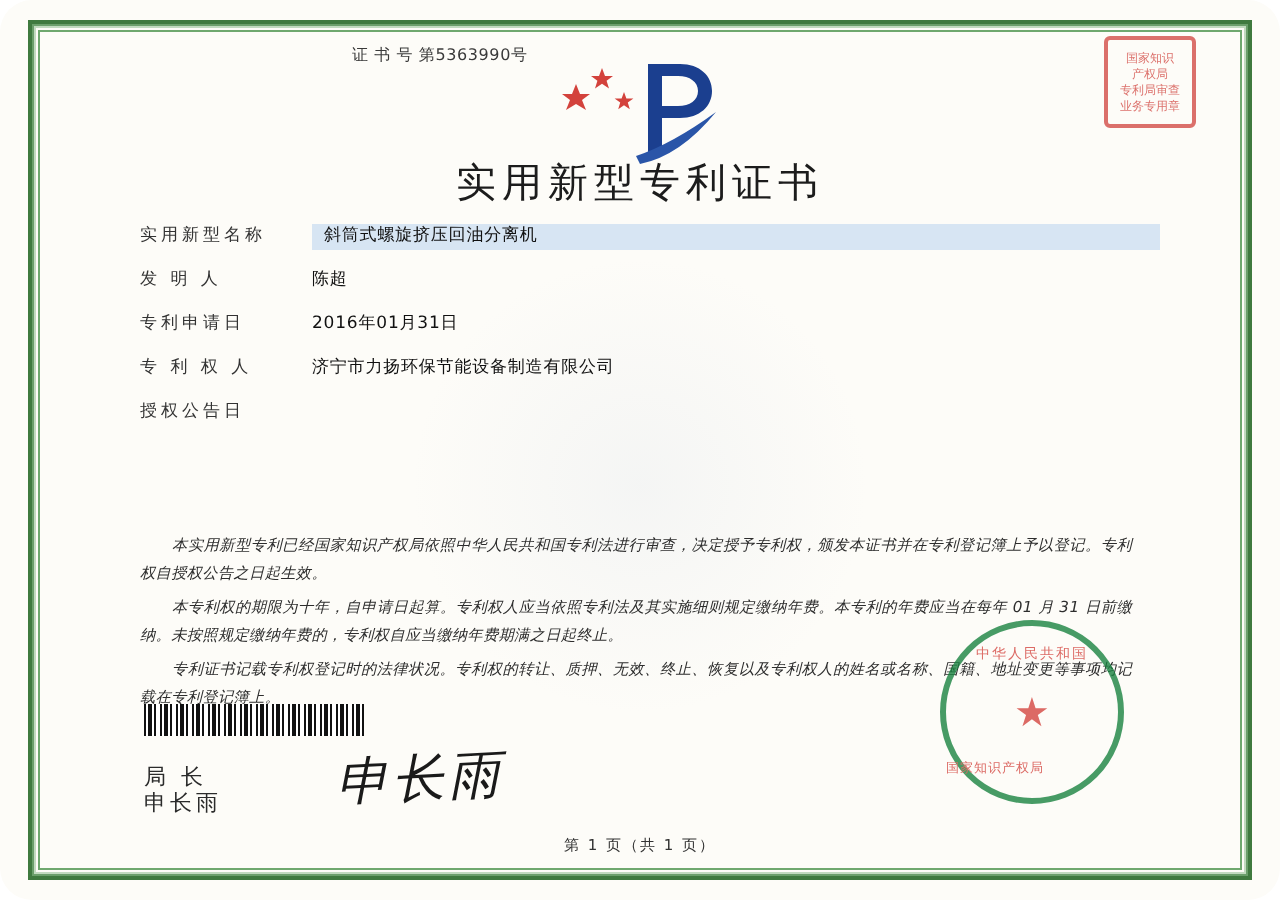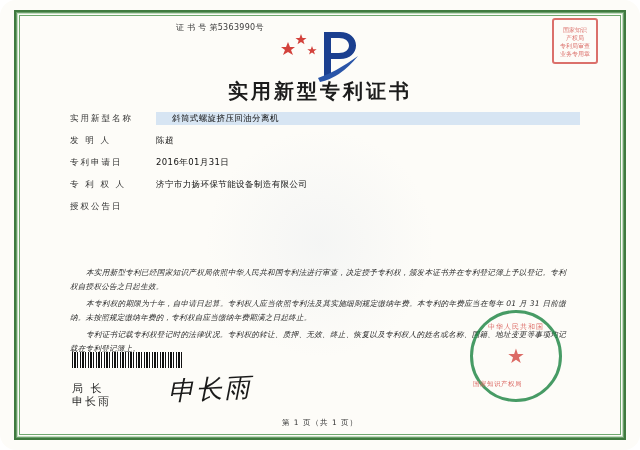--- a/index.html
+++ b/index.html
@@ -93,21 +93,21 @@
     height: 58px;
   }
 
   .doc-title {
     position: absolute;
     left: 0;
     right: 0;
     top: 78px;
     text-align: center;
     font-family: "DejaVu Serif", "Liberation Serif", serif;
-    font-weight: bold;
+    font-weight: normal;
     font-size: 20px;
     color: #1c1c1c;
     letter-spacing: 3px;
   }
 
   
   .fields {
     position: absolute;
     left: 70px;
     top: 112px;
@@ -127,21 +127,21 @@
     letter-spacing: 2px;
     color: #333;
   }
   .field-value {
     flex: 1;
     color: #111;
     letter-spacing: .4px;
   }
   .field-row.highlight .field-value {
     background: rgba(120, 170, 230, 0.28);
-    padding: 0 16px;
+    padding: 0 6px;
   }
 
   
   .body-text {
     position: absolute;
     left: 70px;
     right: 74px;
     top: 266px;
     font-size: 7.6px;
     line-height: 13.5px;

